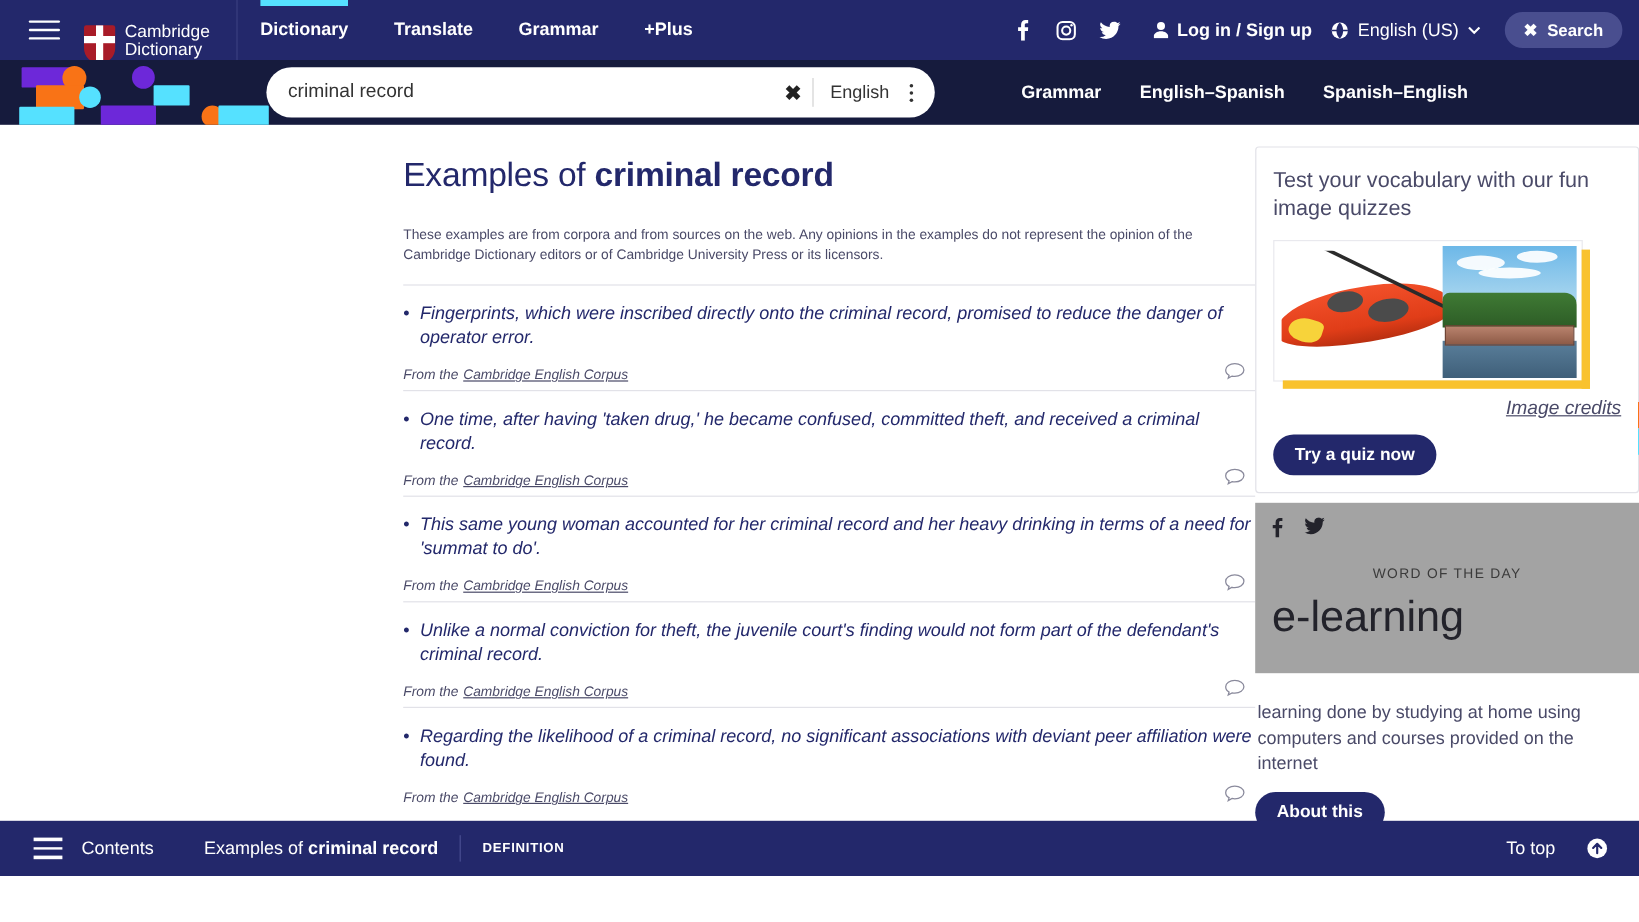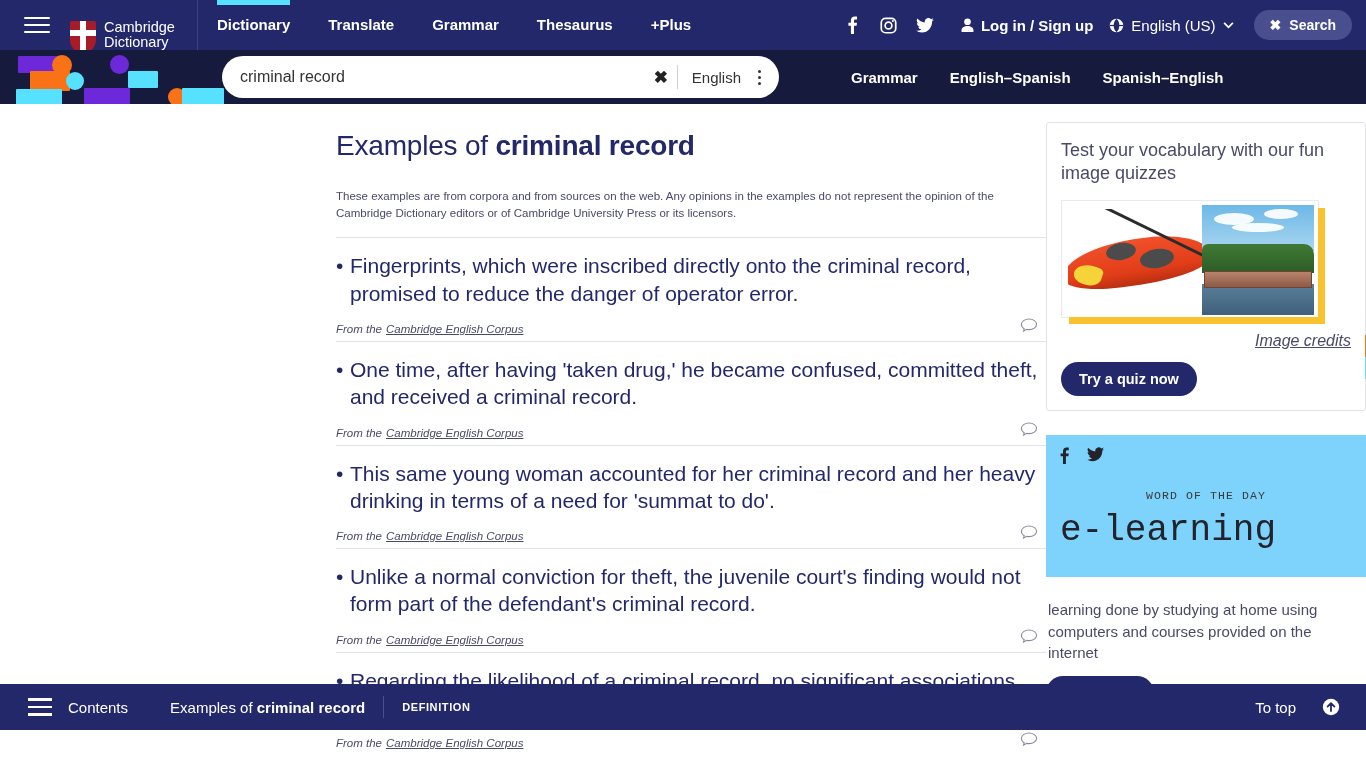--- a/index.html
+++ b/index.html
@@ -125,21 +125,21 @@
   }
   .content h1 b { font-weight: bold; }
   .disclaimer {
     font-size: 11.5px; color: #4a4a68; line-height: 1.45;
     margin-top: 26px; width: 690px;
   }
   .exlist { margin-top: 16px; }
   .exitem { border-top: 1px solid #e2e2e8; padding: 14px 0 6px 0; position: relative; }
   .exitem:first-child { border-top: 1px solid #e2e2e8; }
   .extext {
-    font-size: 21px; color: #23286b;
+    font-size: 15px; font-style: italic; color: #23286b;
     line-height: 1.3; padding-left: 14px; position: relative;
   }
   .extext::before {
     content: "•"; position: absolute; left: 0; top: 0; font-style: normal;
   }
   .exfrom {
     font-size: 11.5px; font-style: italic; color: #4a4a68; margin-top: 16px;
     display: flex; align-items: center;
   }
   .exfrom a { color: #4a4a68; text-decoration: underline; margin-left: 4px; cursor: pointer; }
@@ -226,21 +226,21 @@
   }
   .pillbtn {
     display: inline-block; background: #23286b; color: #fff;
     font-size: 14.5px; font-weight: bold; border-radius: 18px;
     padding: 9px 18px; margin-top: 12px; cursor: pointer;
   }
   .chips { position: absolute; right: -22px; top: 212px; width: 22px; }
   .chips i { display: block; width: 22px; height: 22px; }
 
   .wotd {
-    margin-top: 24px; background: #7dd3fc; padding: 12px 14px 26px 14px; position: relative; font-family: Liberation Mono, monospace;
+    margin-top: 8px; background: #a3a3a3; padding: 12px 14px 26px 14px; position: relative;
   }
   .wotd .socrow { display: flex; gap: 18px; color: #23232b; }
   .wotd .socrow span { cursor: pointer; }
   .wotd .label {
     text-align: center; font-size: 11.5px; letter-spacing: 1.1px;
     color: #3b3b3b; margin-top: 20px;
   }
   .wotd .word {
     text-align: left; font-size: 36px; color: #23232b; margin-top: 8px; font-weight: normal;
   }
@@ -282,21 +282,20 @@
       <div>Dictionary</div>
     </div>
   </div>
 
   <div class="navsep"></div>
 
   <div class="navlinks">
     <div class="navlink active">Dictionary</div>
     <div class="navlink">Translate</div>
     <div class="navlink">Grammar</div>
-    <div class="navlink">Thesaurus</div>
     <div class="navlink">+Plus</div>
   </div>
 
   <div class="topright">
     <div class="soc">
       <svg width="9" height="18" viewBox="0 0 9 18">
           <path fill="#fff" d="M6 18V9.8h2.6l.4-3H6V4.9c0-.9.2-1.5 1.5-1.5H9V.7C8.7.7 7.8.6 6.7.6 4.4.6 2.9 2 2.9 4.6v2.2H.4v3h2.5V18z"></path>
         </svg>
     </div>
     <div class="soc">

